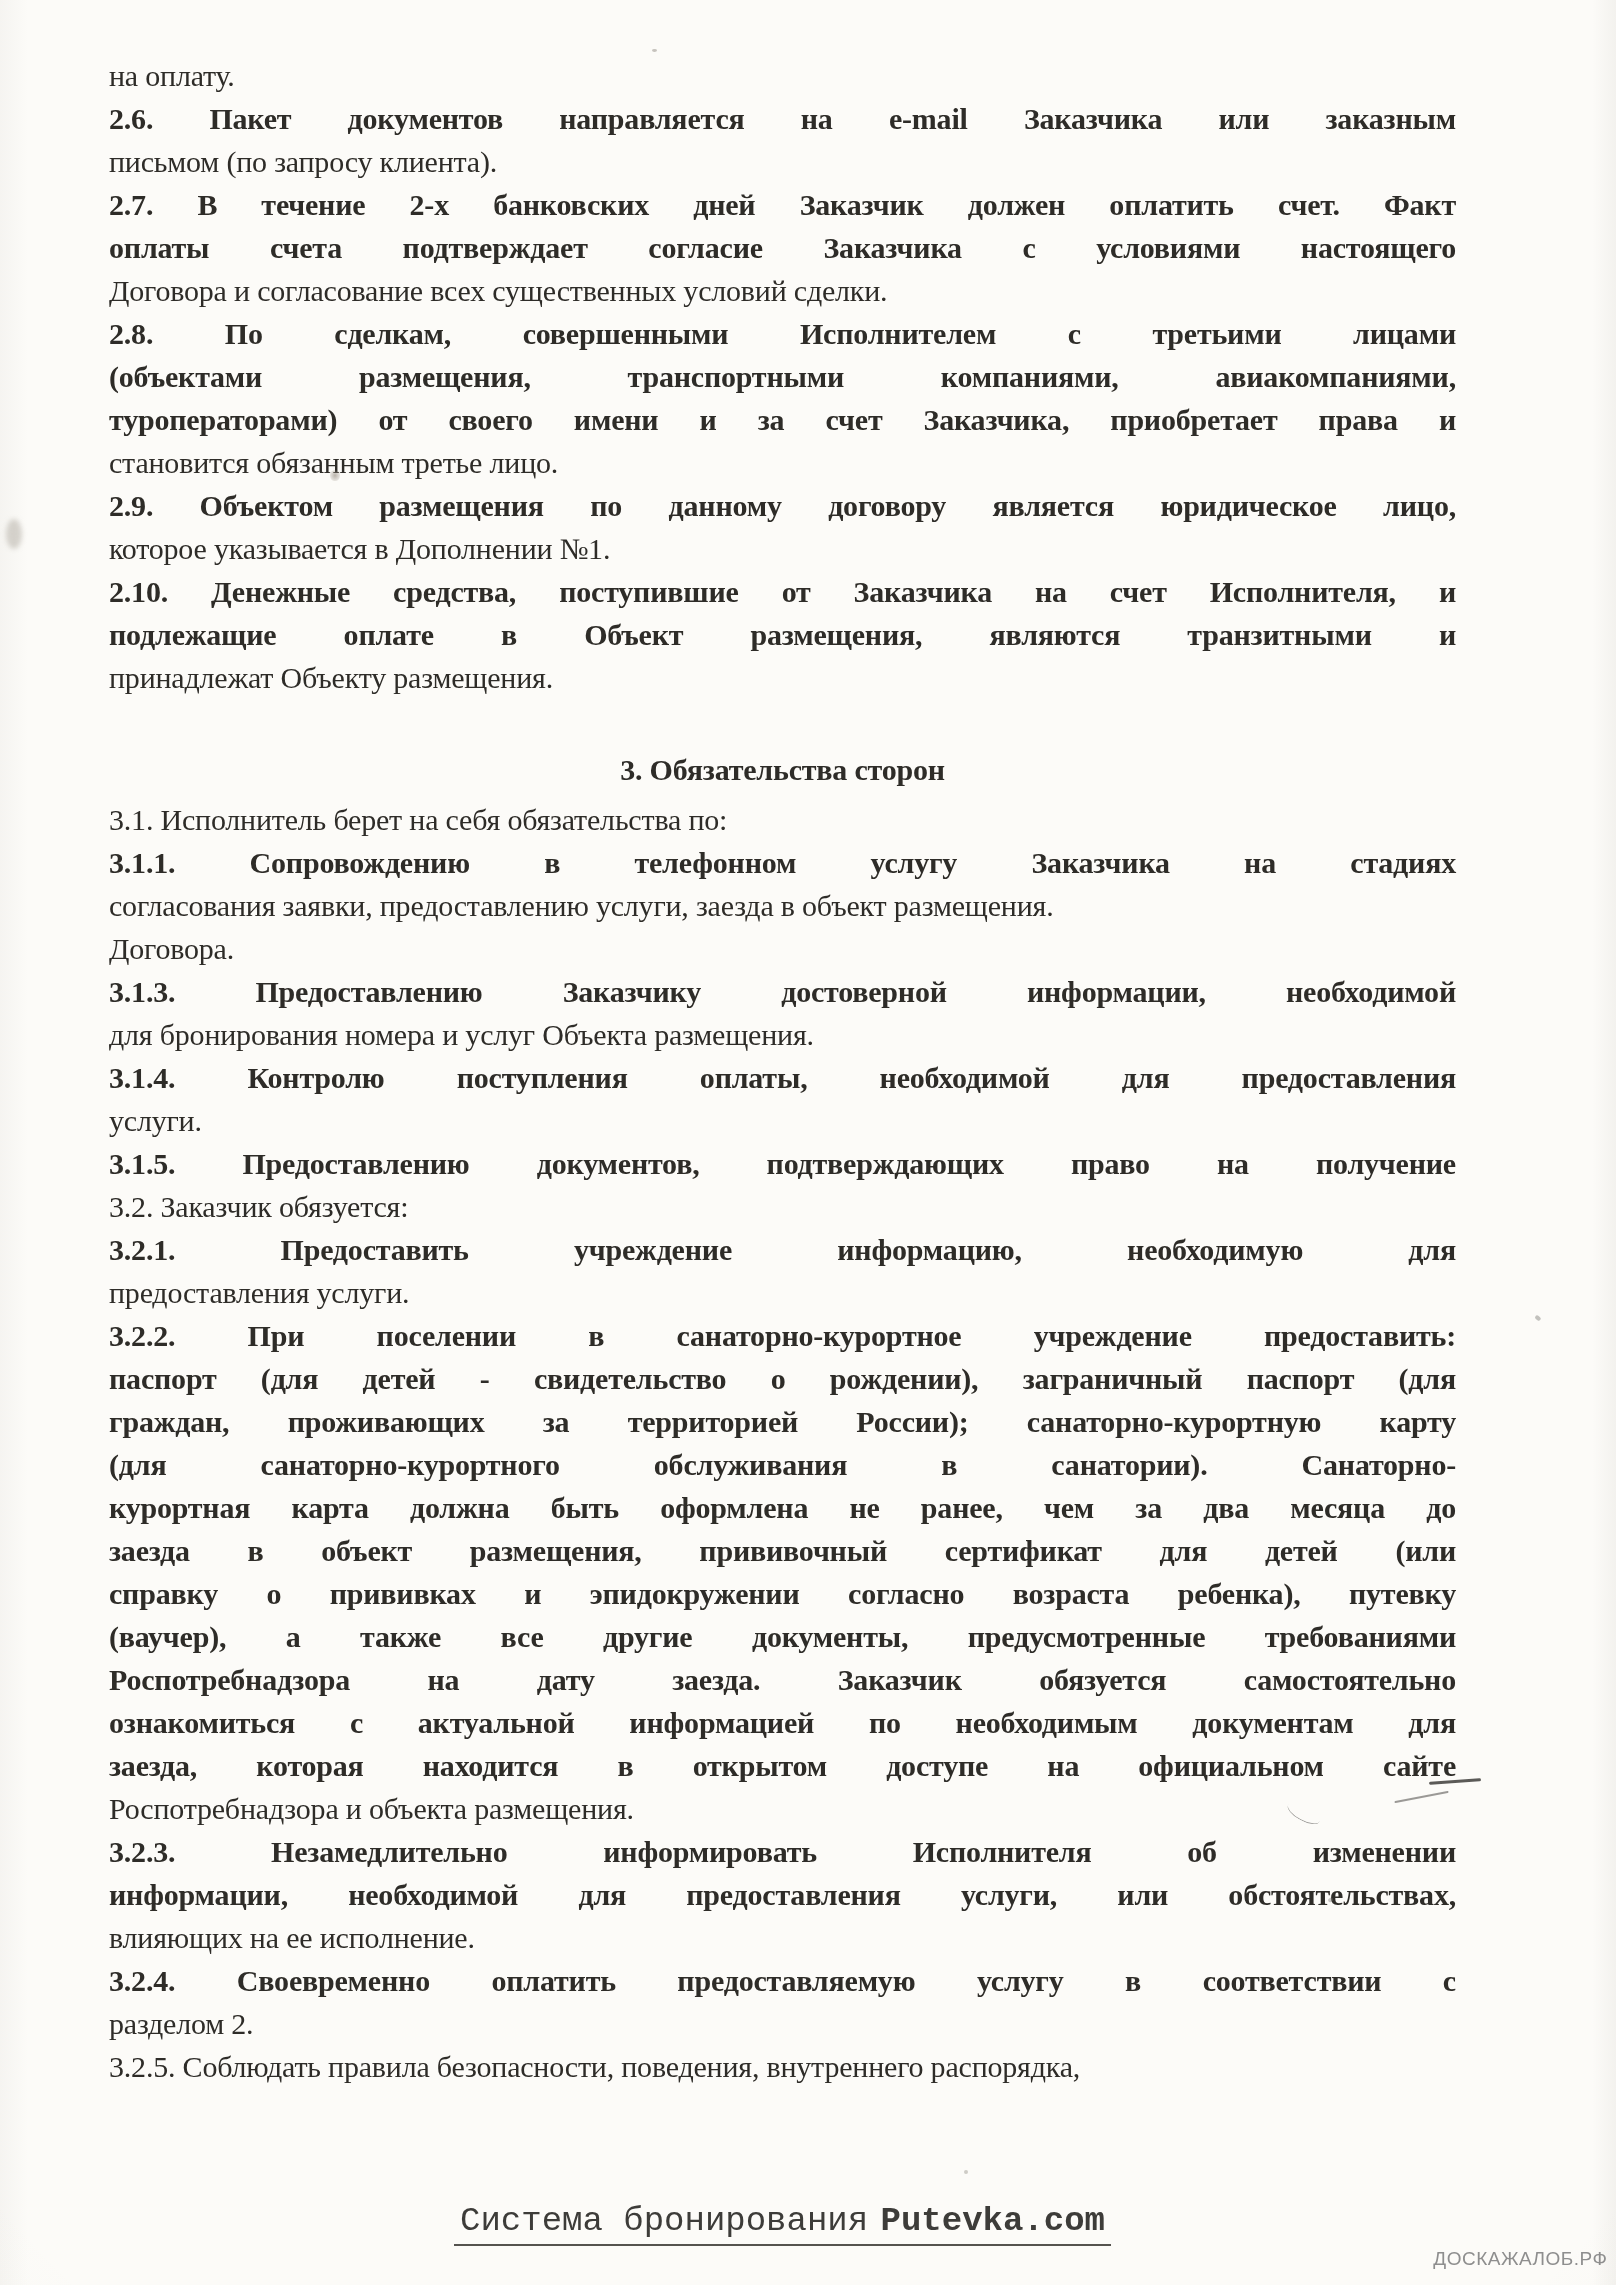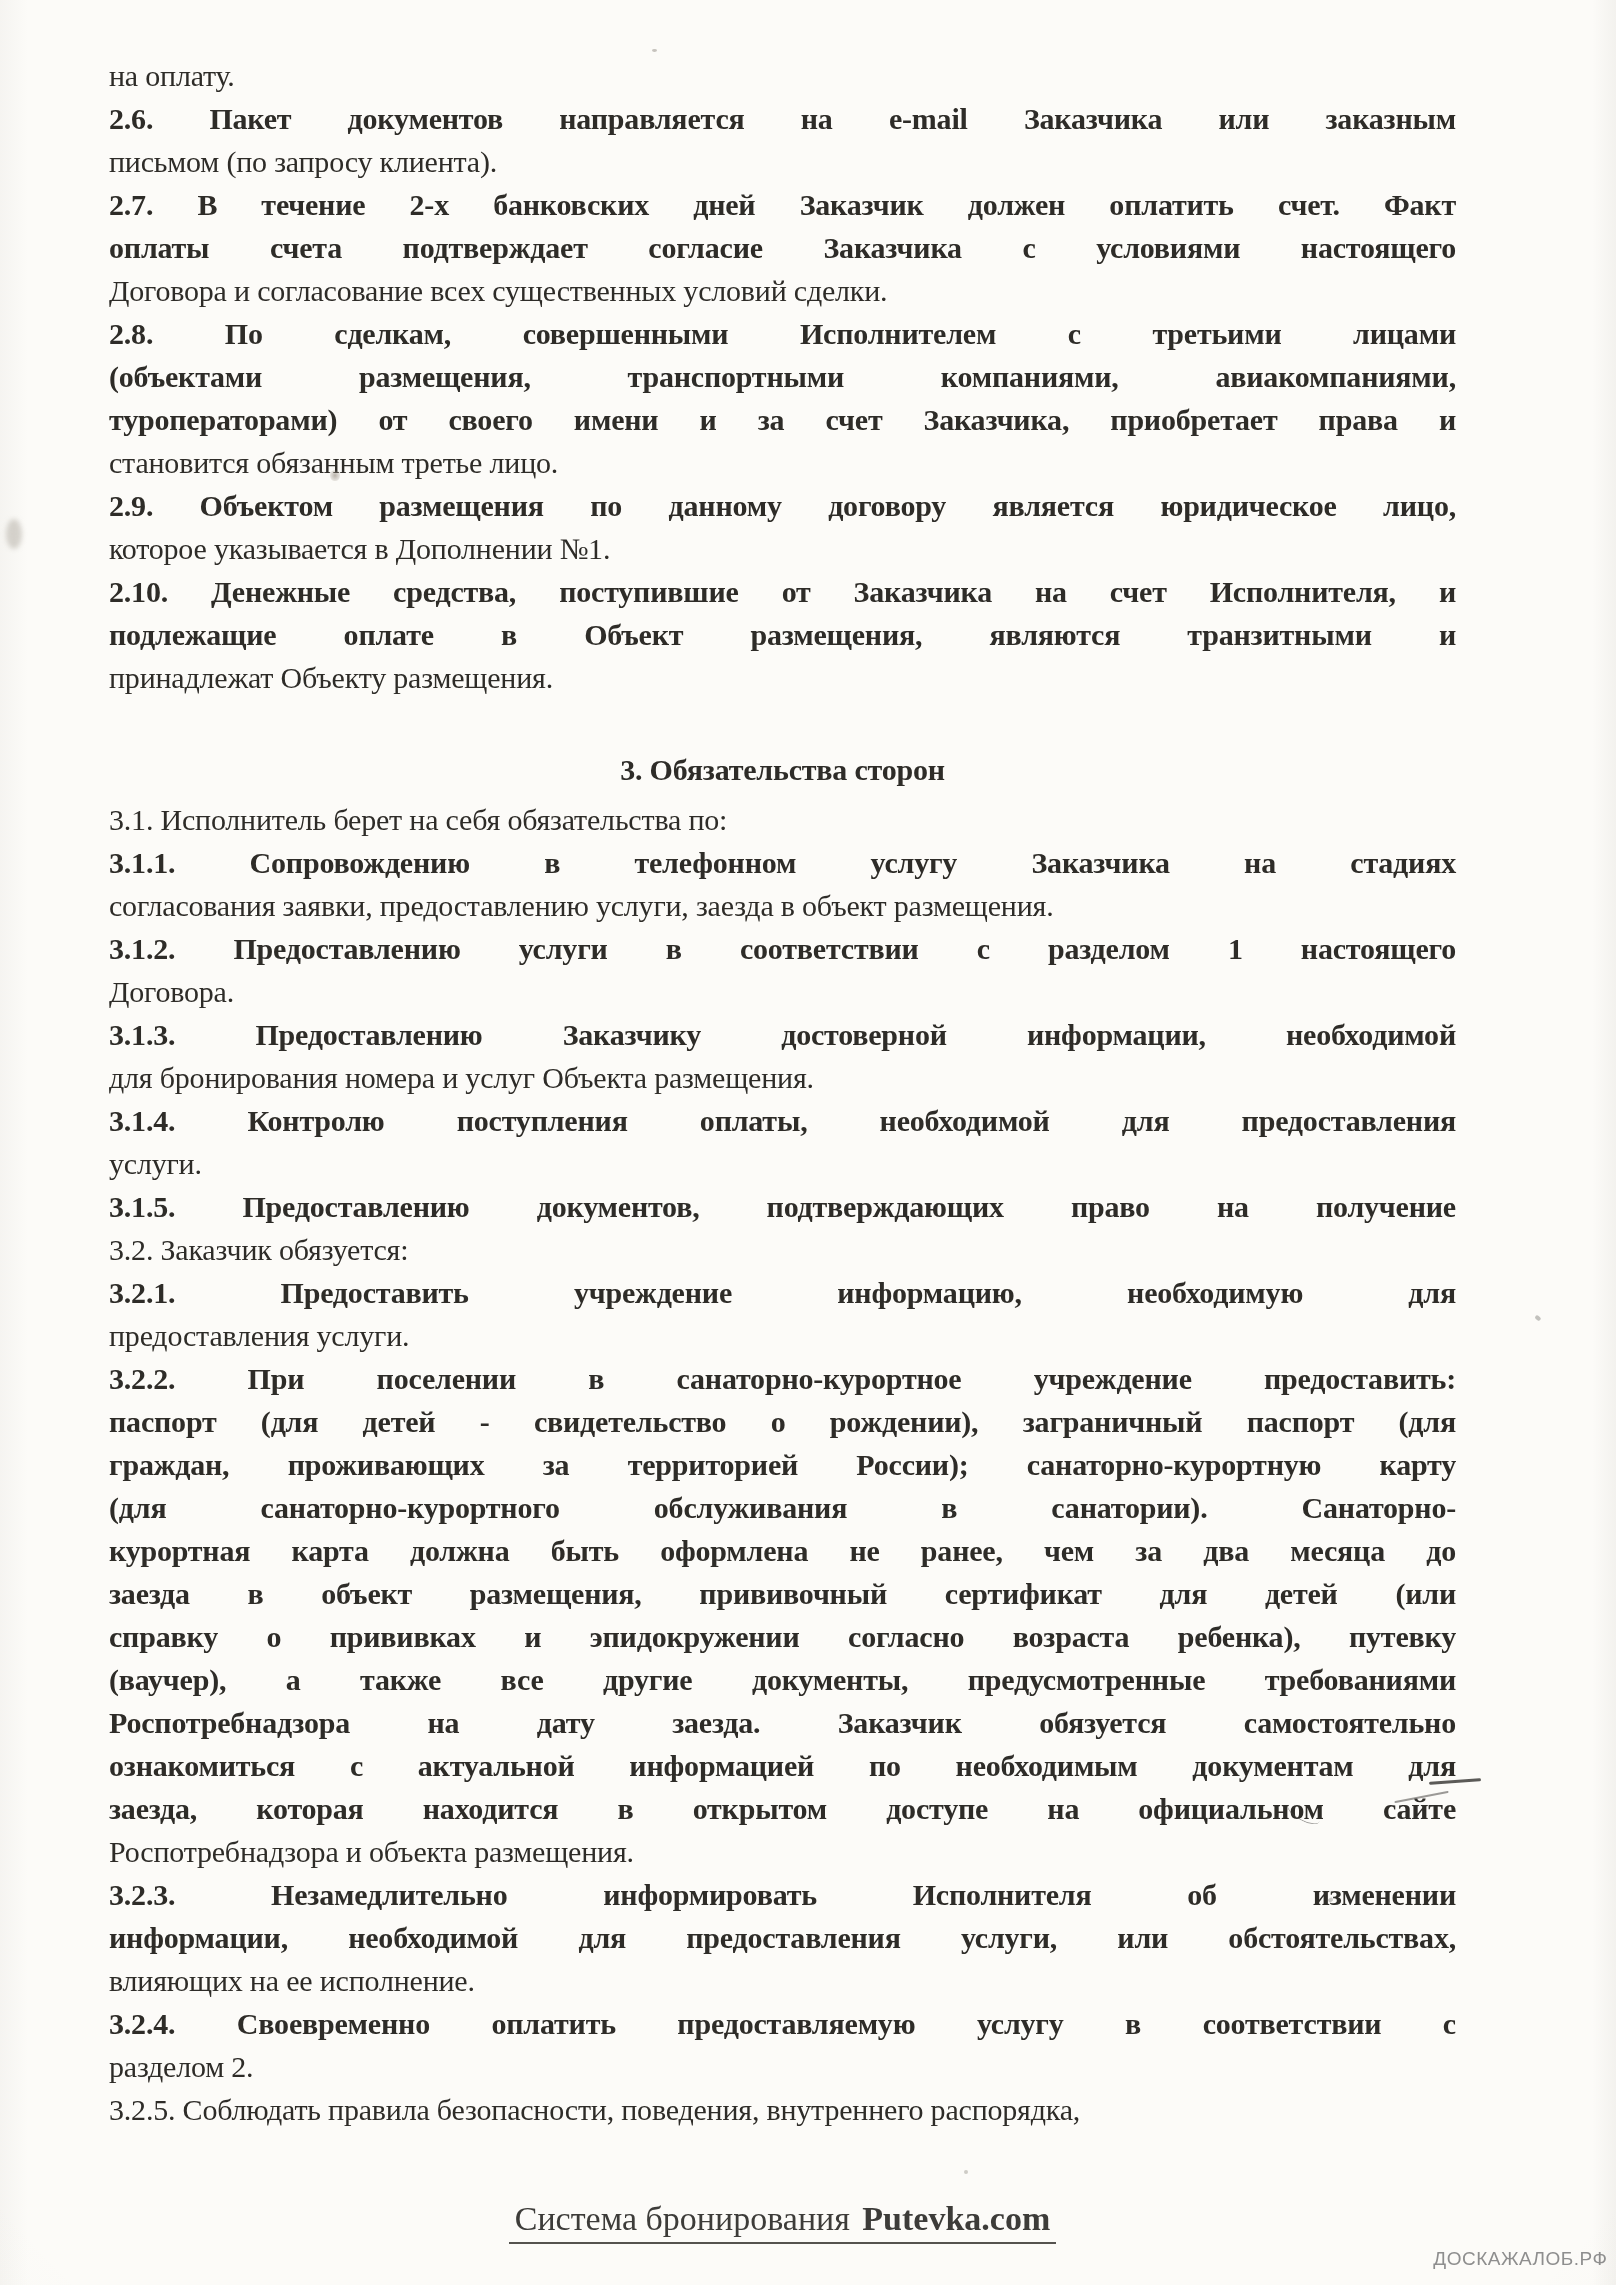--- a/index.html
+++ b/index.html
@@ -55,20 +55,21 @@
     width: 1347px;
     text-align: center;
     color: var(--footer-ink, #3d3c39);
     font-size: 34px;
     line-height: 40px;
   }
   .footer-inner {
     display: inline-block;
     border-bottom: 2.9px solid #55534f;
     padding: 0 5.7px 2.9px 5.7px;
+    font-family: Liberation Mono, monospace;
   }
   .footer-prefix { margin-right: 12.4px; }
   .footer-brand { font-weight: 700; }
   .watermark {
     position: absolute;
     right: 9.5px;
     top: 2248px;
     font-family: "Liberation Sans", sans-serif;
     font-size: 19px;
     letter-spacing: 0.5px;
@@ -123,21 +124,20 @@
       <div class="line">3. Обязательства сторон</div>
     </div>
     <div class="para body">
       <div class="line">3.1. Исполнитель берет на себя обязательства по:</div>
     </div>
     <div class="para body">
       <div class="line fill">3.1.1. Сопровождению в телефонном услугу Заказчика на стадиях</div>
       <div class="line">согласования заявки, предоставлению услуги, заезда в объект размещения.</div>
     </div>
     <div class="para body">
-      <div class="line fill">3.1.2. Предоставлению услуги в соответствии с разделом 1 настоящего</div>
       <div class="line">Договора.</div>
     </div>
     <div class="para body">
       <div class="line fill">3.1.3. Предоставлению Заказчику достоверной информации, необходимой</div>
       <div class="line">для бронирования номера и услуг Объекта размещения.</div>
     </div>
     <div class="para body">
       <div class="line fill">3.1.4. Контролю поступления оплаты, необходимой для предоставления</div>
       <div class="line">услуги.</div>
     </div>

